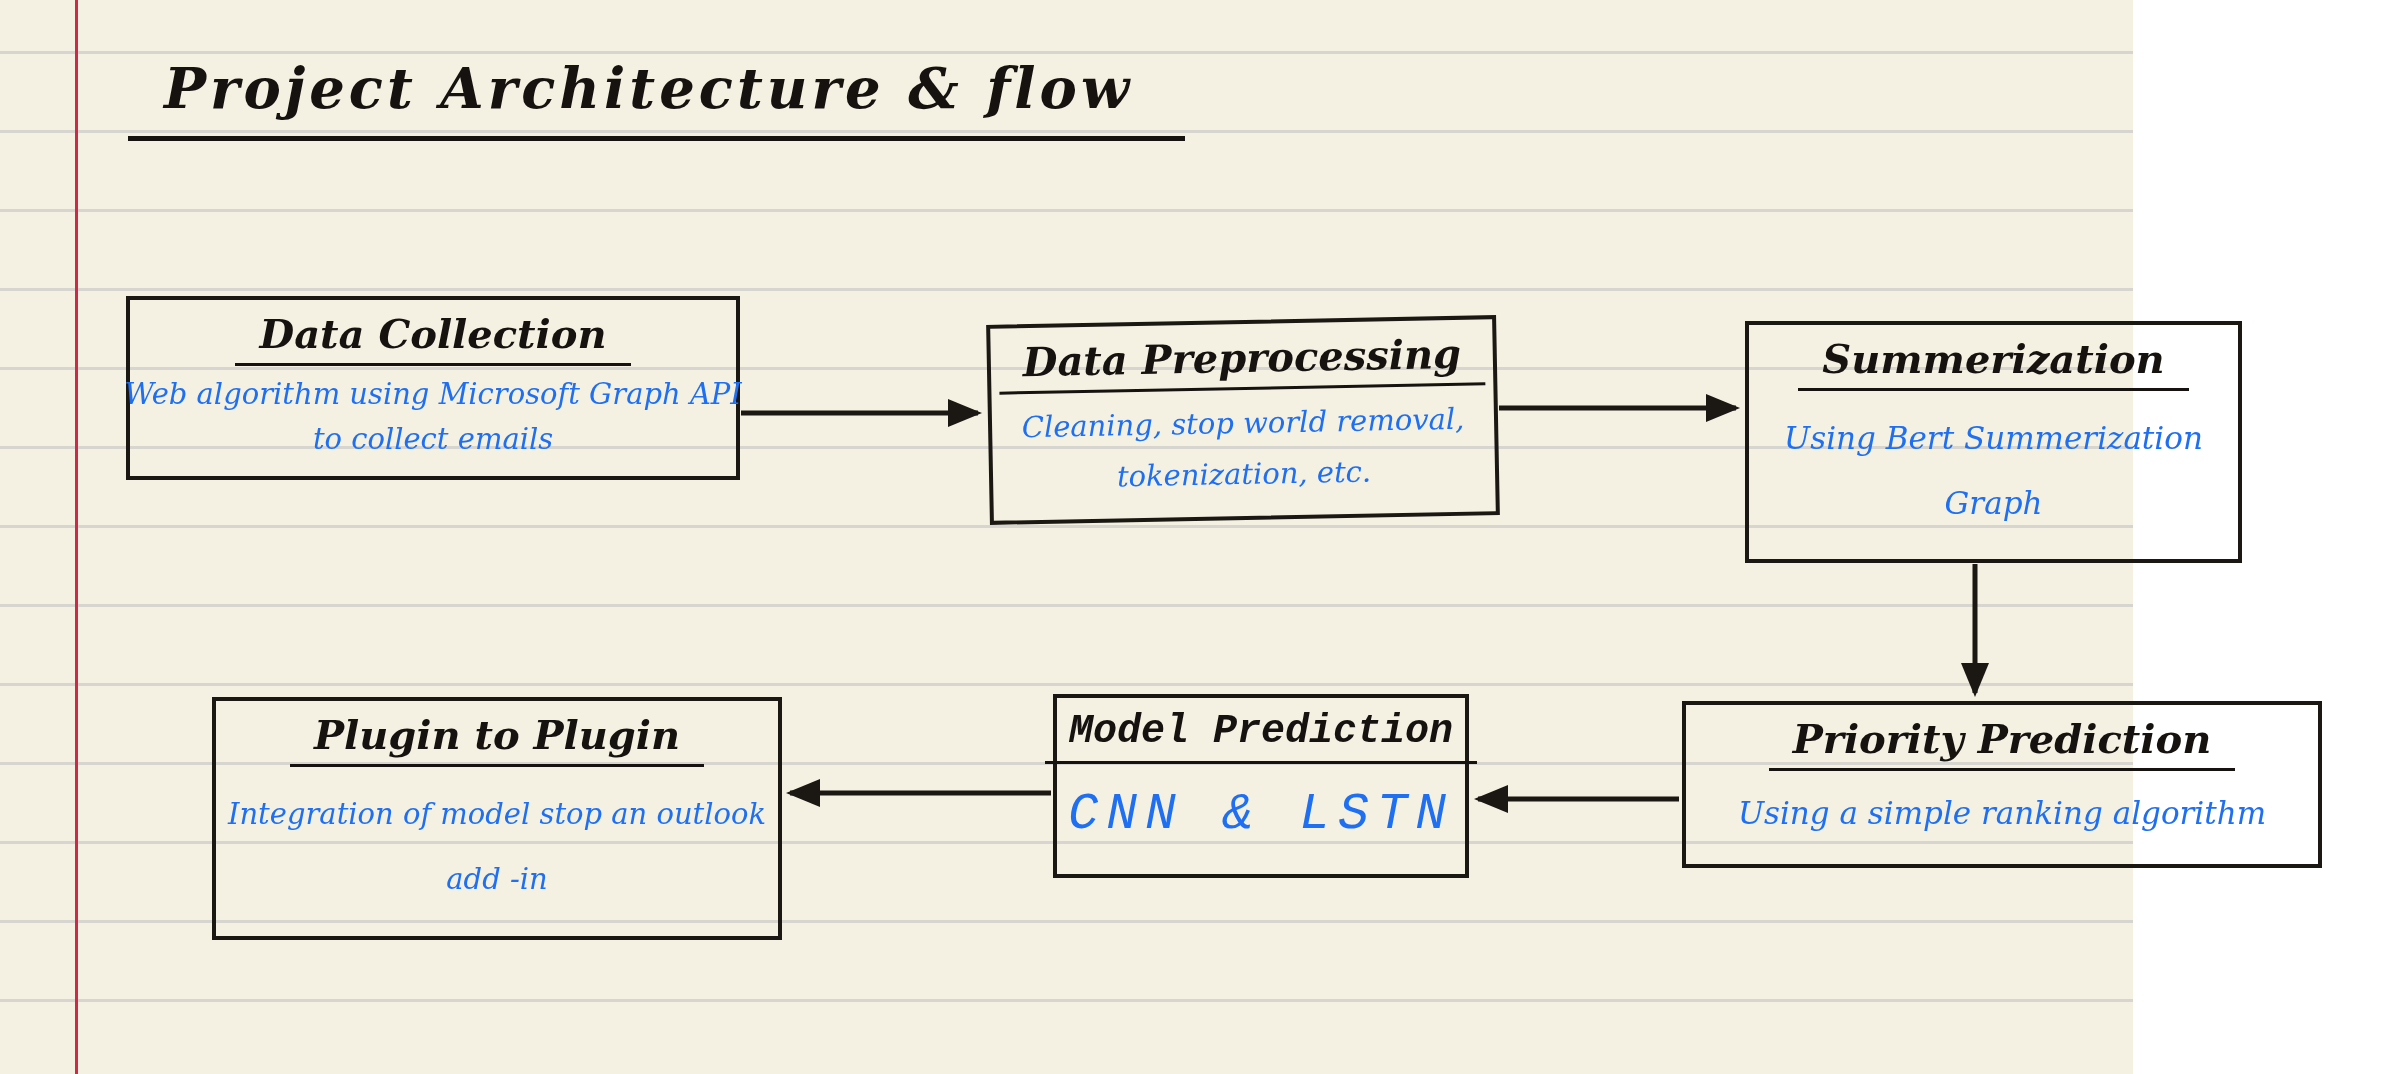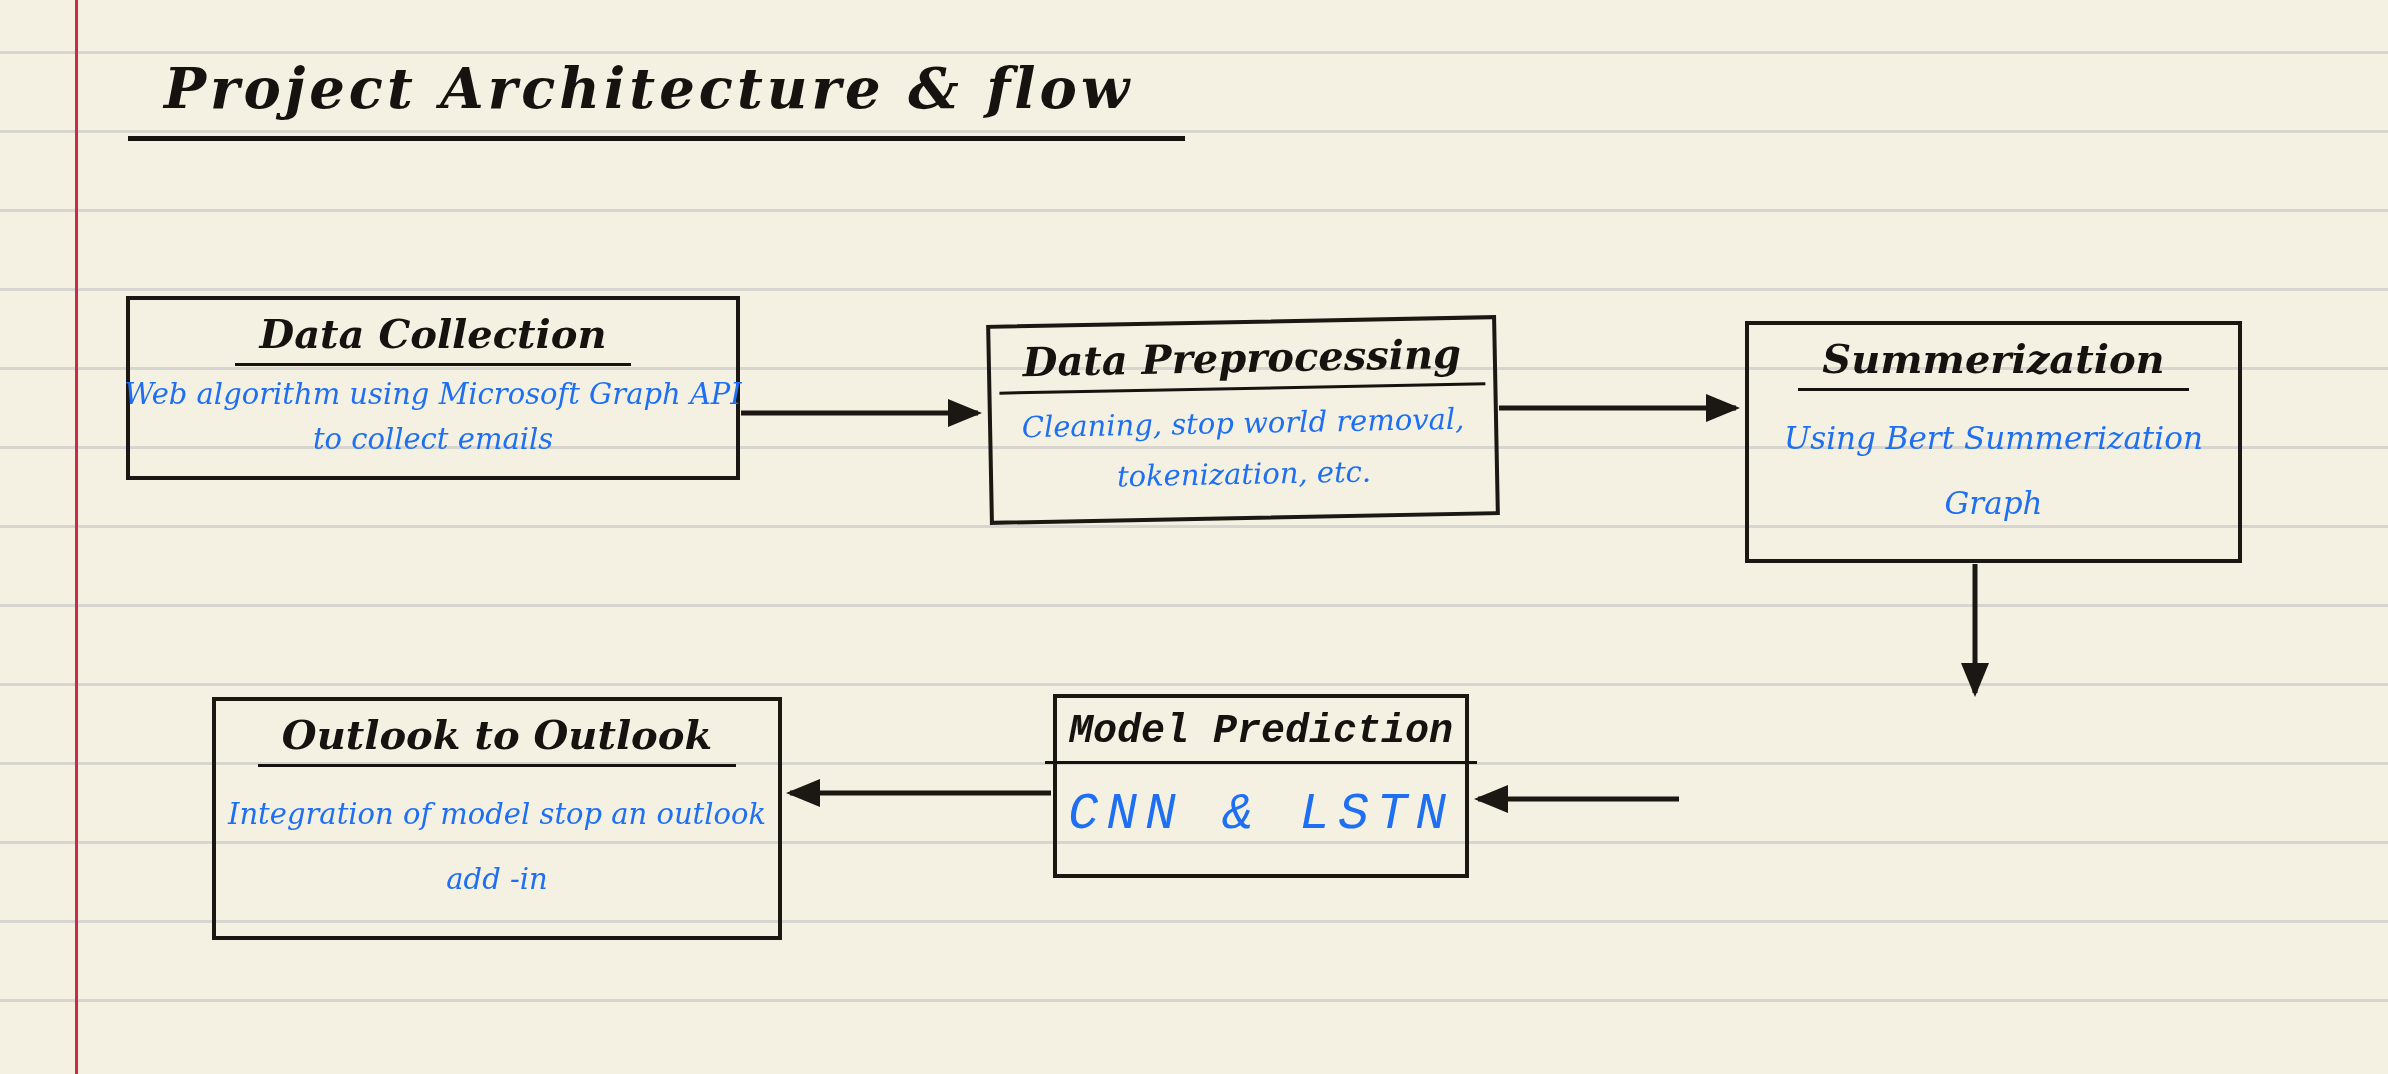--- a/index.html
+++ b/index.html
@@ -1,21 +1,21 @@
 <!DOCTYPE html>
 <html><head>
 <meta charset="utf-8">
 <style>
   html,body{margin:0;padding:0;}
   body{
     width:2388px;height:1074px;overflow:hidden;
     font-family:"DejaVu Serif", serif;
   }
   .page{
-    position:relative;width:2388px;height:1074px;
+    position:relative;width:2133px;height:1074px;
     background-color:#f4f1e2;
     background-image:linear-gradient(to bottom,#d6d5d0 0,#d6d5d0 3px,transparent 3px);
     background-size:100% 79px;
     background-position:0 51px;
     background-repeat:repeat;
   }
   .red-margin{
     position:absolute;left:75px;top:0;bottom:0;width:3px;
     background:#ce2946;
   }
@@ -84,30 +84,36 @@
   </div>
 
   <div class="node" id="node-summarization">
     <div class="node-title">Summerization</div>
     <div class="node-body">
       <span>Using Bert Summerization</span>
       <span>Graph</span>
     </div>
   </div>
 
+  <div class="node" id="node-priority-prediction">
+    <div class="node-title">Priority Prediction</div>
+    <div class="node-body">
+      <span>Using a simple ranking algorithm</span>
+    </div>
+  </div>
 
   <div class="node" id="node-model-prediction">
     <div class="node-title">Model Prediction</div>
     <div class="node-body">
       <span>CNN &amp; LSTN</span>
     </div>
   </div>
 
   <div class="node" id="node-plugin-outlook">
-    <div class="node-title">Outlook to Outlook</div>
+    <div class="node-title">Plugin to Plugin</div>
     <div class="node-body">
       <span>Integration of model stop an outlook</span>
       <span>add -in</span>
     </div>
   </div>
 
   <svg class="arrow-layer" width="2388" height="1074" viewBox="0 0 2388 1074">
     <defs>
       <marker id="arrow" viewBox="0 0 34 30" refX="30" refY="15" markerWidth="34" markerHeight="30" markerUnits="userSpaceOnUse" orient="auto-start-reverse">
         <path d="M0,1 L34,15 L0,29 z" fill="#1b1713"></path>

